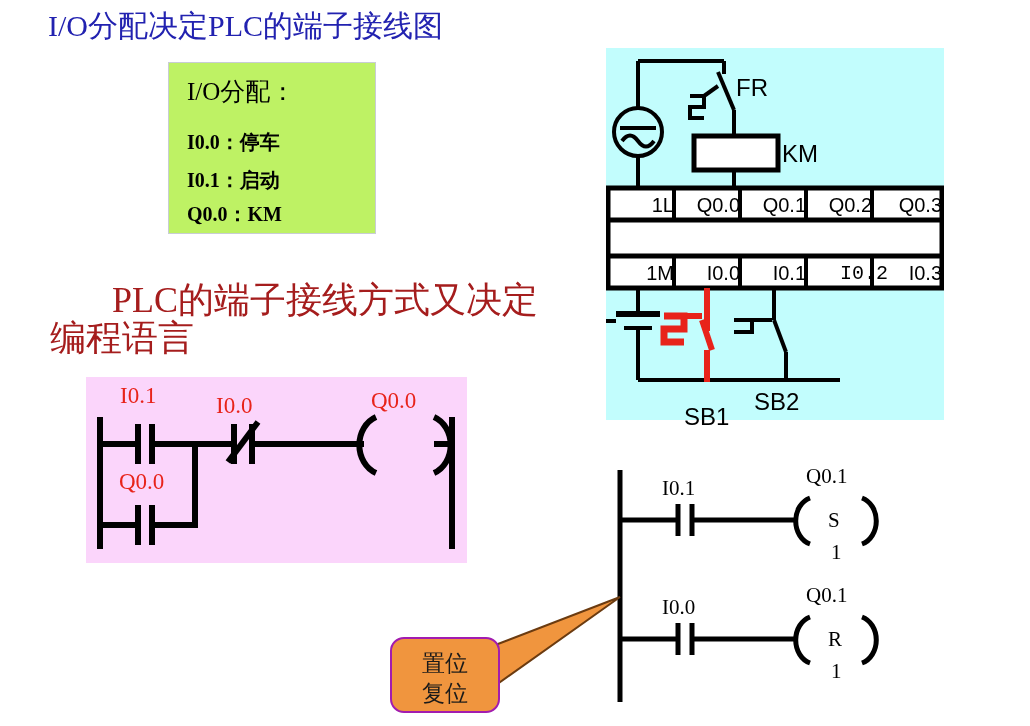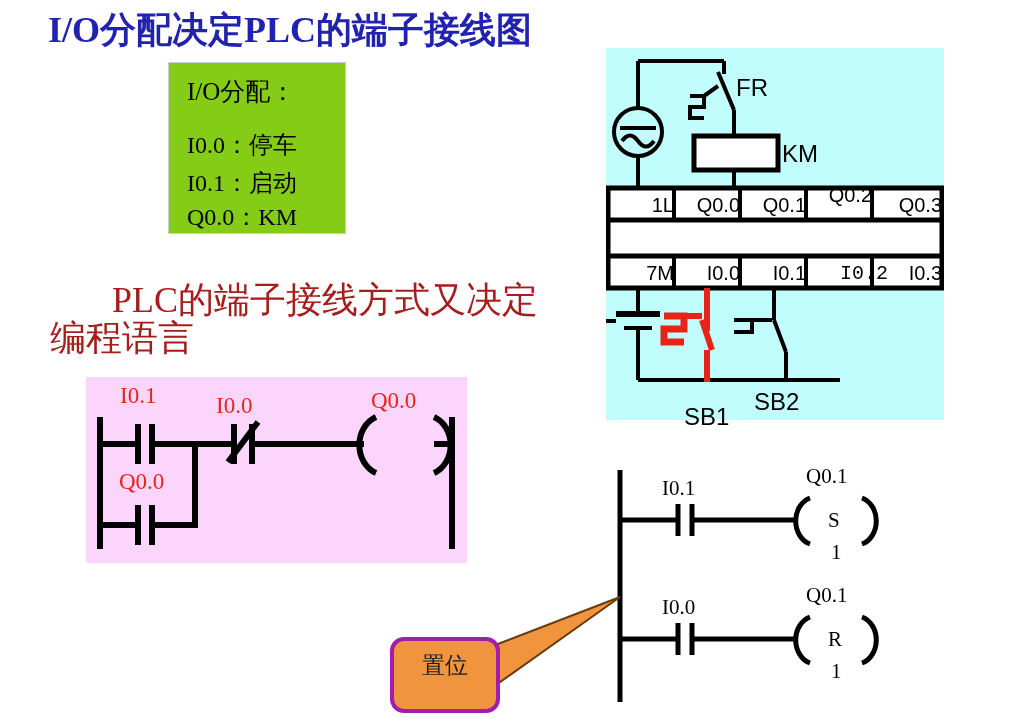--- a/index.html
+++ b/index.html
@@ -14,53 +14,54 @@
     overflow: hidden;
     font-family: "Liberation Serif", serif;
   }
   .abs { position: absolute; }
 
   
   #slide-title {
     left: 48px;
     top: 6px;
     font-family: "Liberation Serif", serif;
-    font-size: 36px;
-    font-weight: bold;
+    font-size: 30px;
+    font-weight: normal;
     color: #2222B0;
     letter-spacing: 0px;
     white-space: nowrap;
   }
 
   
   #io-box {
     left: 168px;
     top: 62px;
-    width: 178px;
+    width: 208px;
     height: 172px;
     border: 1px solid #c8cdd4;
-    background: #84cc16;
+    background: #bef264;
     box-sizing: border-box;
   }
   #io-box .io-head {
     position: absolute;
     left: 18px;
     top: 12px;
     font-size: 25px;
     font-family: "Liberation Serif", serif;
     color: #000000;
     white-space: nowrap;
   }
   #io-box .io-line {
     position: absolute;
     left: 18px;
-    font-size: 24px;
-    font-family: "Liberation Serif", serif;
-    color: #000000;
-    white-space: nowrap;
+    font-size: 20px;
+    font-family: "Liberation Serif", serif;
+    color: #000000;
+    white-space: nowrap;
+    font-weight: bold;
   }
   #io-line-0 { top: 66px; }
   #io-line-1 { top: 104px; }
   #io-line-2 { top: 138px; }
 
   
   #subtitle {
     left: 50px;
     top: 281px;
     width: 490px;
@@ -120,21 +121,21 @@
     white-space: nowrap;
   }
 
   
   #callout-box {
     left: 390px;
     top: 637px;
     width: 110px;
     height: 76px;
     background: #F0953E;
-    border: 4px solid #a21caf;
+    border: 2px solid #a21caf;
     border-radius: 14px;
     box-sizing: border-box;
   }
   #callout-box .co-line {
     position: absolute;
     left: 0;
     width: 100%;
     text-align: center;
     font-family: "Liberation Serif", serif;
     font-size: 23px;
@@ -251,25 +252,25 @@
     <line x1="168" y1="272" x2="180" y2="304" stroke="#000" stroke-width="4"></line>
     <line x1="180" y1="304" x2="180" y2="332" stroke="#000" stroke-width="4"></line>
     <path d="M 128 272 l 18 0 l 0 12 l -18 0" stroke="#000" stroke-width="4" fill="none"></path>
     <line x1="146" y1="272" x2="166" y2="272" stroke="#000" stroke-width="4"></line>
   </svg>
 
   
   <div class="term-txt" style="left:2px;  top:146px; width:66px;">1L</div>
   <div class="term-txt" style="left:68px; top:146px; width:66px;">Q0.0</div>
   <div class="term-txt" style="left:134px;top:146px; width:66px;">Q0.1</div>
-  <div class="term-txt" style="left:200px;top:136px; width:66px;">Q0.2</div>
+  <div class="term-txt" style="left:200px;top:146px; width:66px;">Q0.2</div>
   <div class="term-txt" style="left:266px;top:146px; width:70px;">Q0.3</div>
 
   
-  <div class="term-txt" style="left:2px;  top:214px; width:66px;">7M</div>
+  <div class="term-txt" style="left:2px;  top:214px; width:66px;">1M</div>
   <div class="term-txt" style="left:68px; top:214px; width:66px;">I0.0</div>
   <div class="term-txt" style="left:134px;top:214px; width:66px;">I0.1</div>
   <div class="term-txt" style="left:216px;top:214px; width:66px;font-family:Liberation Mono, monospace;">I0.2</div>
   <div class="term-txt" style="left:266px;top:214px; width:70px;">I0.3</div>
 
   
   <div class="plc-lbl" style="left:130px; top:26px;">FR</div>
   <div class="plc-lbl" style="left:176px; top:92px;">KM</div>
   <div class="plc-lbl" style="left:78px;  top:340px;margin-top:15px;">SB1</div>
   <div class="plc-lbl" style="left:148px; top:340px;">SB2</div>
@@ -308,13 +309,14 @@
   <div class="sr-lbl" style="left:219px; top:197px;">1</div>
 </div>
 
 <div class="abs" style="left:380px; top:575px; width:260px; height:150px;">
   <svg width="260" height="150" viewBox="0 0 260 150">
     <polygon points="110,72 240,22 116,110" fill="#F0953E" stroke="#6b3b10" stroke-width="2"></polygon>
   </svg>
 </div>
 <div class="abs" id="callout-box">
   <div class="co-line" id="co-line-0">置位</div>
+  <div class="co-line" id="co-line-1">复位</div>
 </div>
 
 </body></html>

